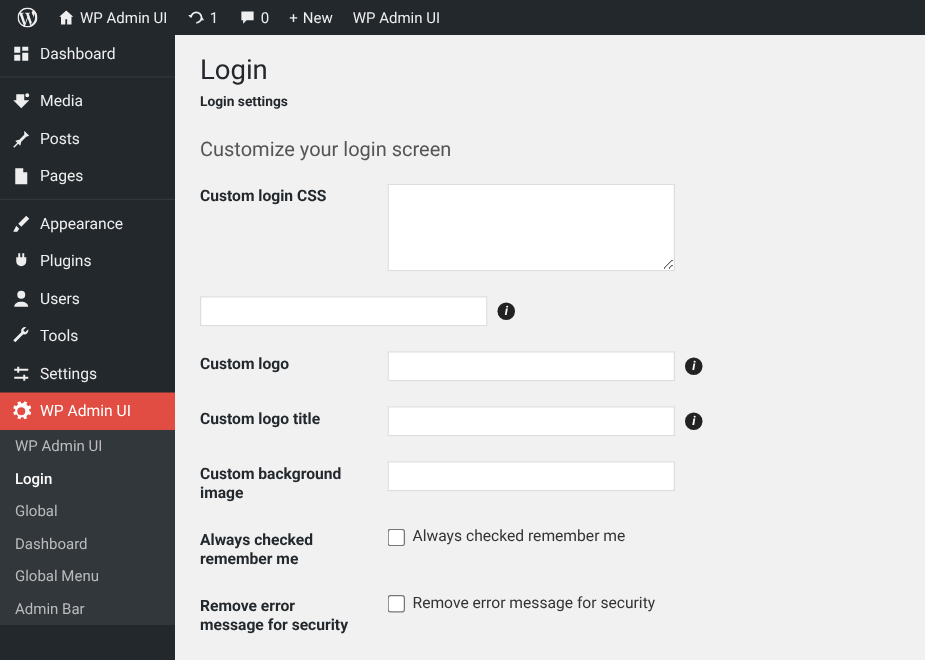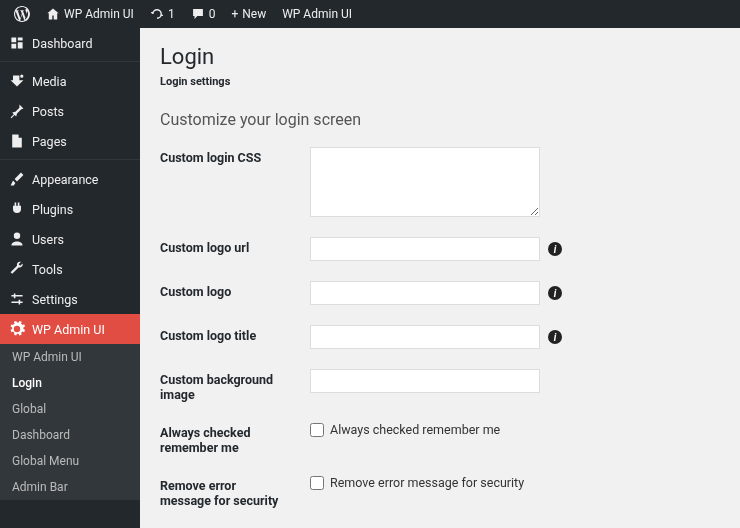--- a/index.html
+++ b/index.html
@@ -147,21 +147,20 @@
     <div class="desc">Customize your login screen</div>
 
     <div class="form-row">
       <div class="form-label">Custom login CSS</div>
       <div class="form-field">
           <textarea class="inp" style=""></textarea>
         </div>
     </div>
 
     <div class="form-row">
-      <div class="form-label">Custom logo url</div>
       <div class="form-field">
         <input class="inp" type="text" style="">
         <span class="info-icon">i</span>
       </div>
     </div>
 
     <div class="form-row">
       <div class="form-label">Custom logo</div>
       <div class="form-field">
         <input class="inp" type="text" style="">

